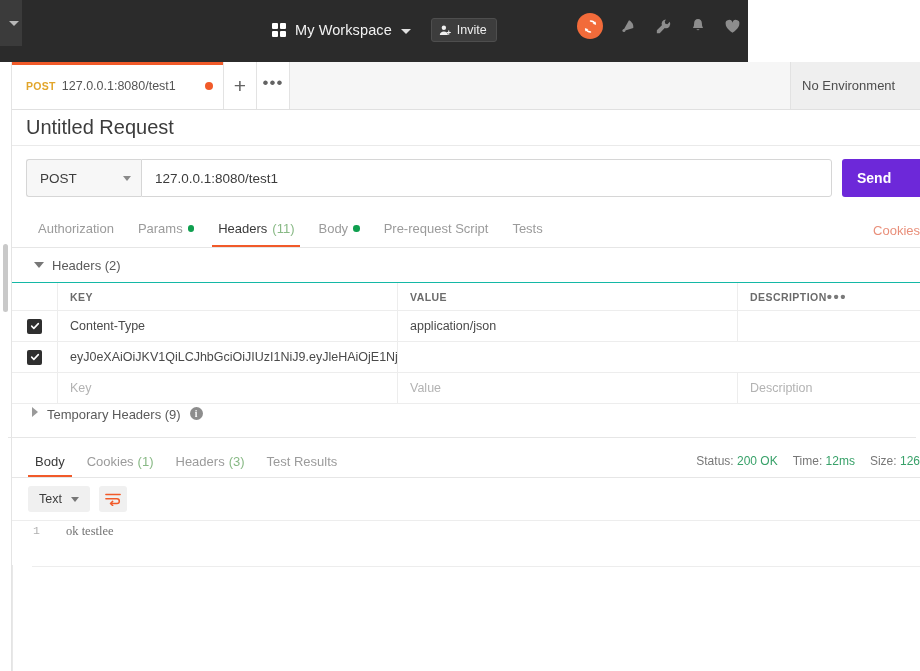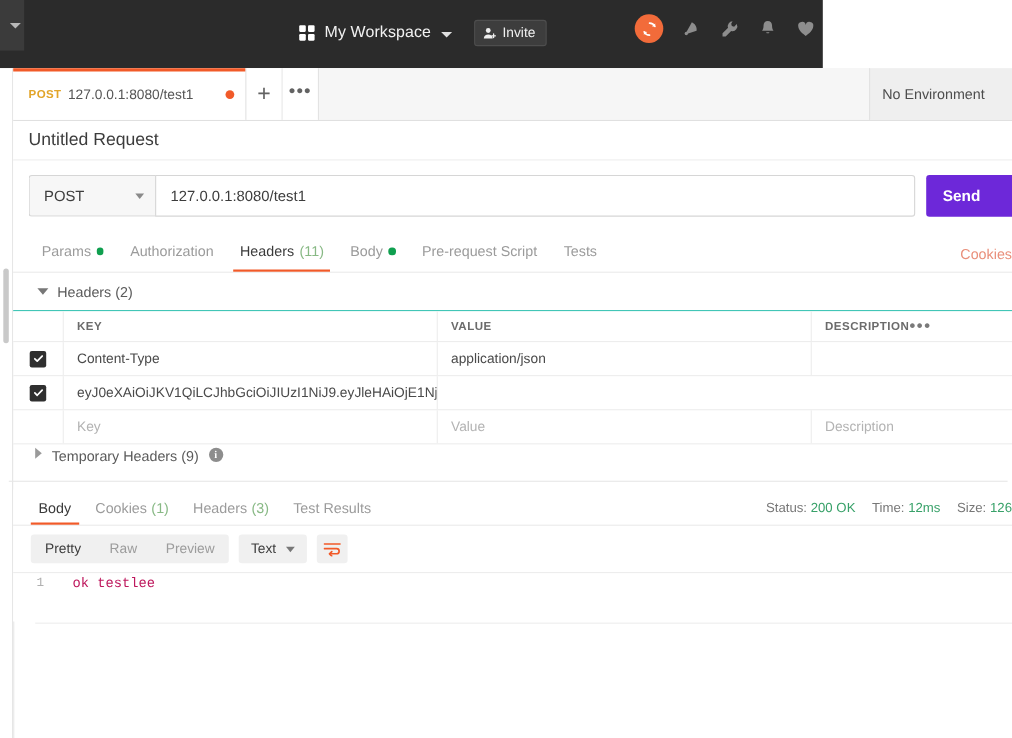--- a/index.html
+++ b/index.html
@@ -146,21 +146,21 @@
   }
 
   
   .req-name {
     position: absolute; left: 12px; top: 110px;
     width: 908px; height: 36px;
     background: #ffffff;
     border-bottom: 1px solid #eaeaea;
     display: flex; align-items: center;
     padding-left: 14px;
-    font-size: 16px; color: #3c3c3c;
+    font-size: 20px; color: #3c3c3c;
   }
 
   
   .urlbar {
     position: absolute; left: 12px; top: 146px;
     width: 908px; height: 64px;
     background: #ffffff;
     display: flex; align-items: center;
     padding: 0 0 0 14px;
   }
@@ -409,22 +409,22 @@
     display: flex; align-items: flex-start;
     height: 19px; padding-top: 3px;
   }
   .ln {
     width: 38px; flex: none; text-align: right;
     padding-right: 10px;
     font-family: "Liberation Mono", monospace;
     font-size: 11.5px; color: #b0b0b0;
   }
   .code-txt {
-    font-family: Liberation Mono, monospace;
-    font-size: 12.5px; color: #be185d;
+    font-family: Liberation Serif, serif;
+    font-size: 12.5px; color: #737373;
     padding-left: 16px;
   }
   .code-divider {
     position: absolute; left: 20px; right: 0; top: 45px;
     height: 1px; background: #ededed;
   }
   .bottom-left-line {
     position: absolute; left: 12px; top: 565px;
     width: 1px; height: 106px; background: #e8e8e8;
   }
@@ -513,25 +513,25 @@
   <div class="method-select">
     <span>POST</span>
     <span class="method-caret"></span>
   </div>
   <div class="url-input" placeholder="Enter request URL">127.0.0.1:8080/test1</div>
   <div class="send-btn">Send</div>
 </div>
 
 <div class="reqtabs">
   <div class="rtab">
+    <span>Authorization</span>
+  </div>
+  <div class="rtab">
     <span>Params</span>
     <span class="green-dot"></span>
-  </div>
-  <div class="rtab">
-    <span>Authorization</span>
   </div>
   <div class="rtab active">
     <span>Headers</span>
     <span class="count">(11)</span>
   </div>
   <div class="rtab">
     <span>Body</span>
     <span class="green-dot"></span>
   </div>
   <div class="rtab">
@@ -642,25 +642,20 @@
       <span class="meta-val">12ms</span>
     </span>
     <span>
       <span>Size:</span>
       <span class="meta-val">126</span>
     </span>
   </div>
 </div>
 
 <div class="viewer-bar">
-  <div class="seg">
-    <div class="seg-item active">Pretty</div>
-    <div class="seg-item">Raw</div>
-    <div class="seg-item">Preview</div>
-  </div>
   <div class="fmt-select">
     <span>Text</span>
     <span class="fmt-caret"></span>
   </div>
   <div class="wrap-btn">
     <svg width="16" height="14" viewBox="0 0 18 15">
       <path d="M1 2.5h16" stroke="#f15a29" stroke-width="1.7" stroke-linecap="round"></path>
       <path d="M1 7.3h12.5a2.6 2.6 0 0 1 0 5.2H7" stroke="#f15a29" stroke-width="1.7" fill="none" stroke-linecap="round"></path>
       <path d="M8.6 10.2L6.2 12.5l2.4 2.3" stroke="#f15a29" stroke-width="1.7" fill="none" stroke-linecap="round" stroke-linejoin="round"></path>
     </svg>

